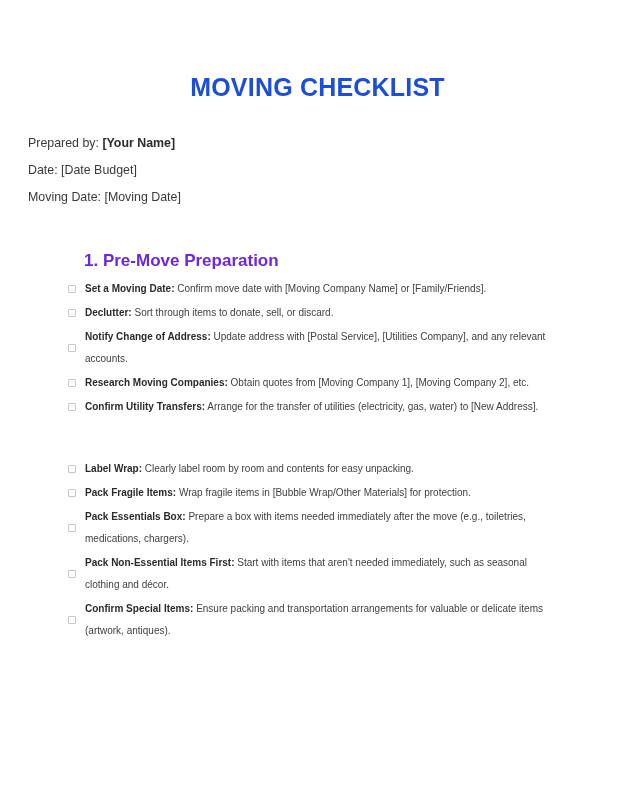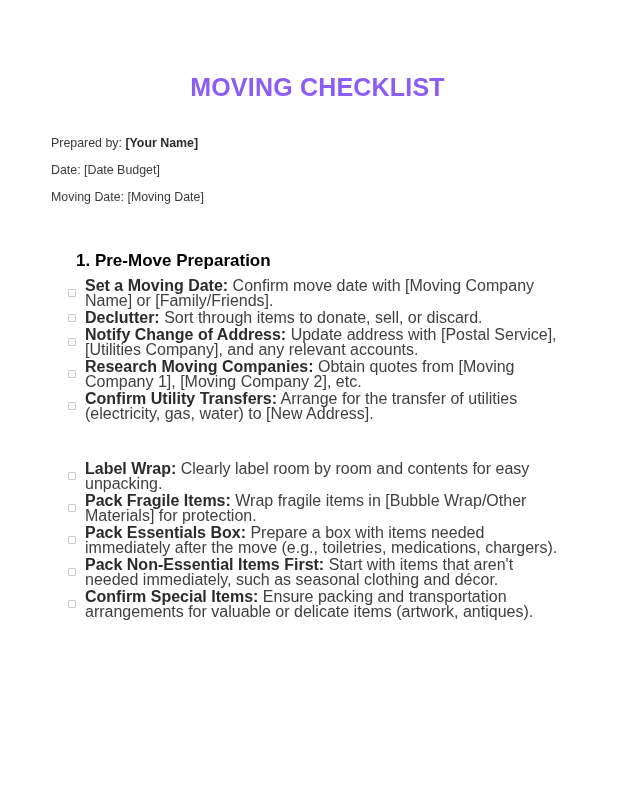--- a/index.html
+++ b/index.html
@@ -19,29 +19,29 @@
     position: relative;
     width: 635px;
     height: 812px;
     background: #ffffff;
     box-sizing: border-box;
   }
   .doc-title {
     text-align: center;
     font-size: 25px;
     font-weight: bold;
-    color: #8b5cf6;
+    color: #1d4ed8;
     letter-spacing: 0.2px;
     margin: 0;
     padding-top: 74px;
     line-height: 1.1;
   }
   .meta-block {
     margin-top: 35px;
-    padding-left: 51px;
+    padding-left: 28px;
   }
   .meta-line {
     font-size: 12.4px;
     color: #3a3a3a;
     line-height: 1.0;
     margin-bottom: 15px;
     white-space: pre;
   }
   .meta-line b {
     font-weight: bold;
@@ -52,22 +52,22 @@
     padding-left: 68px;
     padding-right: 72px;
   }
   .section {
     margin-bottom: 38px;
   }
   .section:last-child { margin-bottom: 0; }
   .section-title {
     font-size: 17px;
     font-weight: bold;
-    color: #000000;
-    margin: 0 0 6px 8px;
+    color: #6d28d9;
+    margin: 0 0 6px 16px;
     line-height: 1.2;
   }
   .check-list {
     list-style: none;
     margin: 0;
     padding: 0;
   }
   .check-item {
     display: flex;
     align-items: center;
@@ -78,22 +78,22 @@
     flex: 0 0 auto;
     width: 8px;
     height: 8px;
     border: 1px solid #c8c8c8;
     border-radius: 1px;
     background: #ffffff;
     margin-right: 9px;
     box-sizing: border-box;
   }
   .item-text {
-    font-size: 16px;
-    line-height: 15px;
+    font-size: 10px;
+    line-height: 22px;
     color: #3f3f3f;
   }
   .item-text b {
     font-weight: bold;
     color: #2b2b2b;
   }
 </style>
 </head>
 <body>
 

